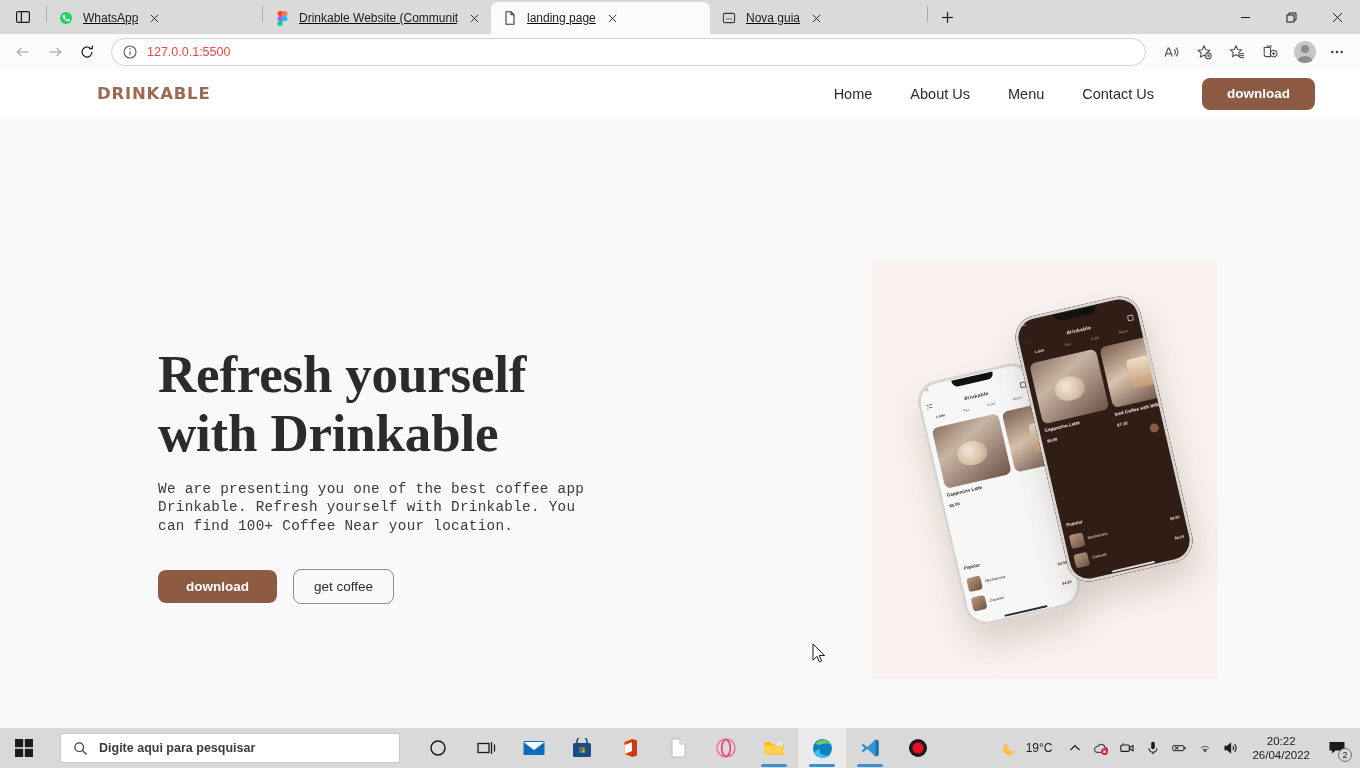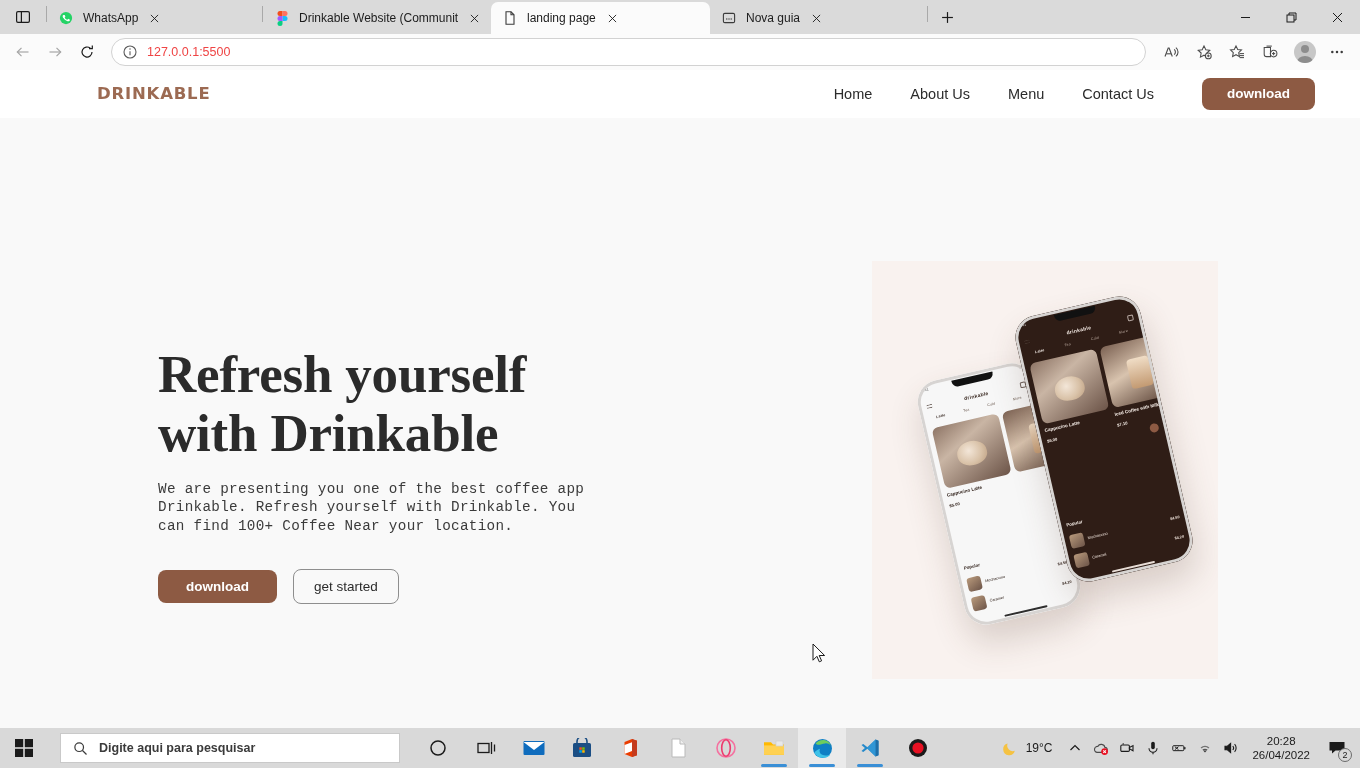--- a/index.html
+++ b/index.html
@@ -29,20 +29,21 @@
 
   .tabs { display: flex; align-items: flex-end; height: 34px; }
   .tab {
     height: 32px;
     display: flex; align-items: center;
     padding: 0 8px 0 11px;
     border-radius: 7px 7px 0 0;
     position: relative;
     min-width: 40px;
     cursor: default;
+    text-decoration: underline;
   }
   .tab.inactive { background: transparent; }
   .tab.active { background: #fbfbfb; }
   .tab-sep {
     width: 1px; height: 16px; background: #a9a9a9;
     align-self: center; margin: 0 0 6px 0;
   }
   .tab-favicon {
     width: 16px; height: 16px; flex: 0 0 16px;
     margin-right: 9px;
@@ -620,21 +621,21 @@
   <div class="hero">
 
     <div class="hero-copy">
       <h1 class="hero-title">
         <span>Refresh yourself</span><br>
         <span>with Drinkable</span>
       </h1>
       <p class="hero-sub">We are presenting you one of the best coffee app Drinkable. Refresh yourself with Drinkable. You can find 100+ Coffee Near your location.</p>
       <div class="hero-btns">
         <button class="btn-primary">download</button>
-        <button class="btn-secondary">get started</button>
+        <button class="btn-secondary">get coffee</button>
       </div>
     </div>
 
     <div class="hero-visual">
 
       <div class="phone phone-a">
         <div class="notch"></div>
         <div class="p-statusbar">
           <span>9:41</span>
           <span>---</span>
@@ -875,21 +876,21 @@
       </svg>
     </div>
     <div class="tray-ic">
       <svg viewBox="0 0 16 16" fill="none" stroke="#1b1b1b" stroke-width="1.1">
         <path d="M2 6.2h2.4L7.6 3.4v9.2L4.4 9.8H2z" fill="#1b1b1b"></path>
         <path d="M9.8 6a3 3 0 010 4"></path>
           <path d="M11.6 4.2a5.5 5.5 0 010 7.6"></path>
       </svg>
     </div>
     <div class="clock">
-      <div>20:28</div>
+      <div>20:22</div>
       <div>26/04/2022</div>
     </div>
     <div class="notif">
       <svg width="18" height="16" viewBox="0 0 18 16" fill="#1b1b1b">
         <path d="M1.5 2h15v8.5h-9L4 13.4V10.5H1.5z"></path>
       </svg>
       <span class="notif-badge">2</span>
     </div>
   </div>
 </div>

